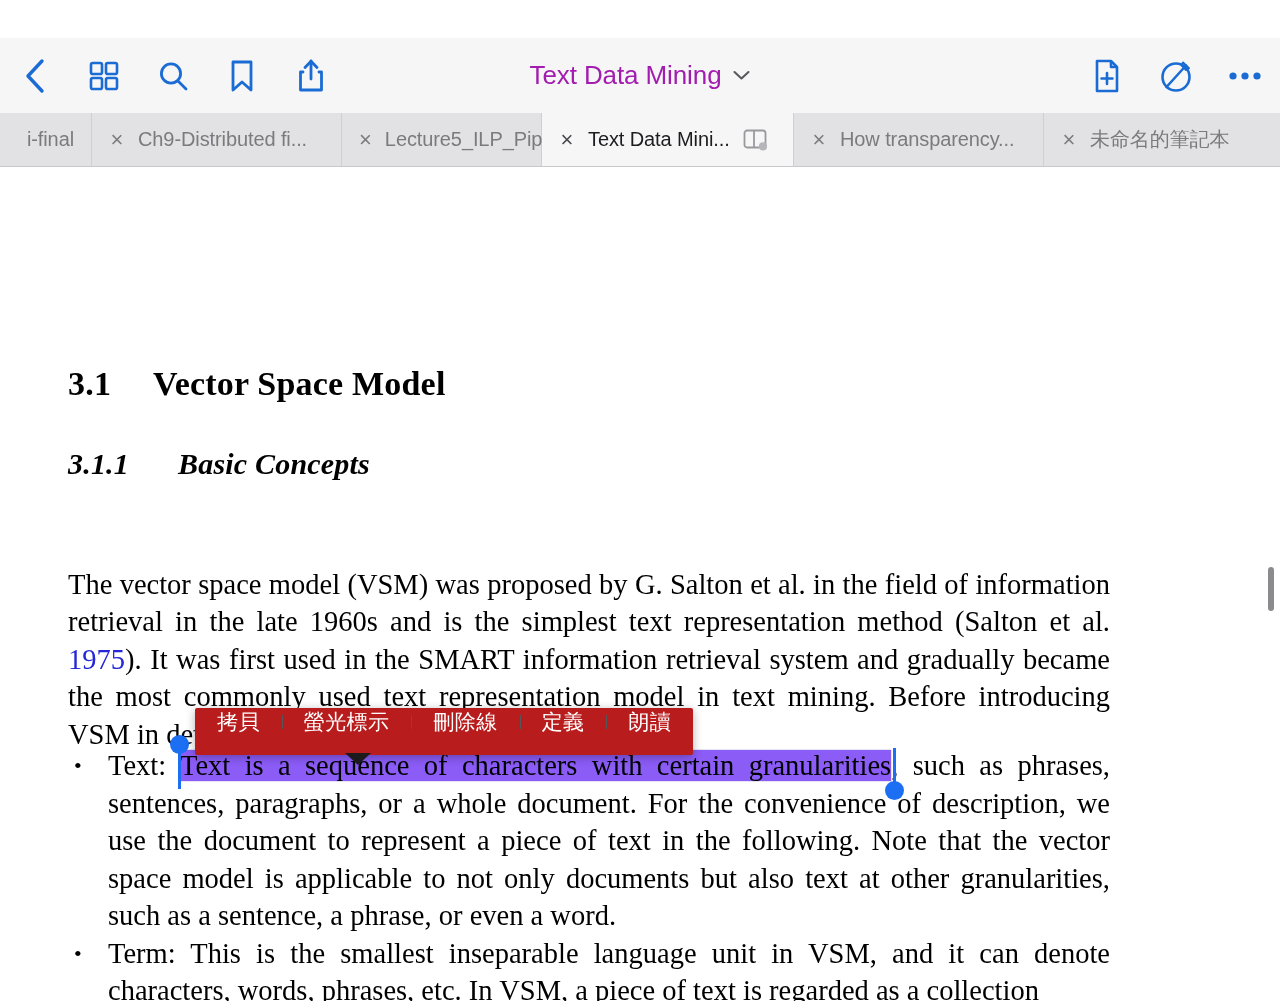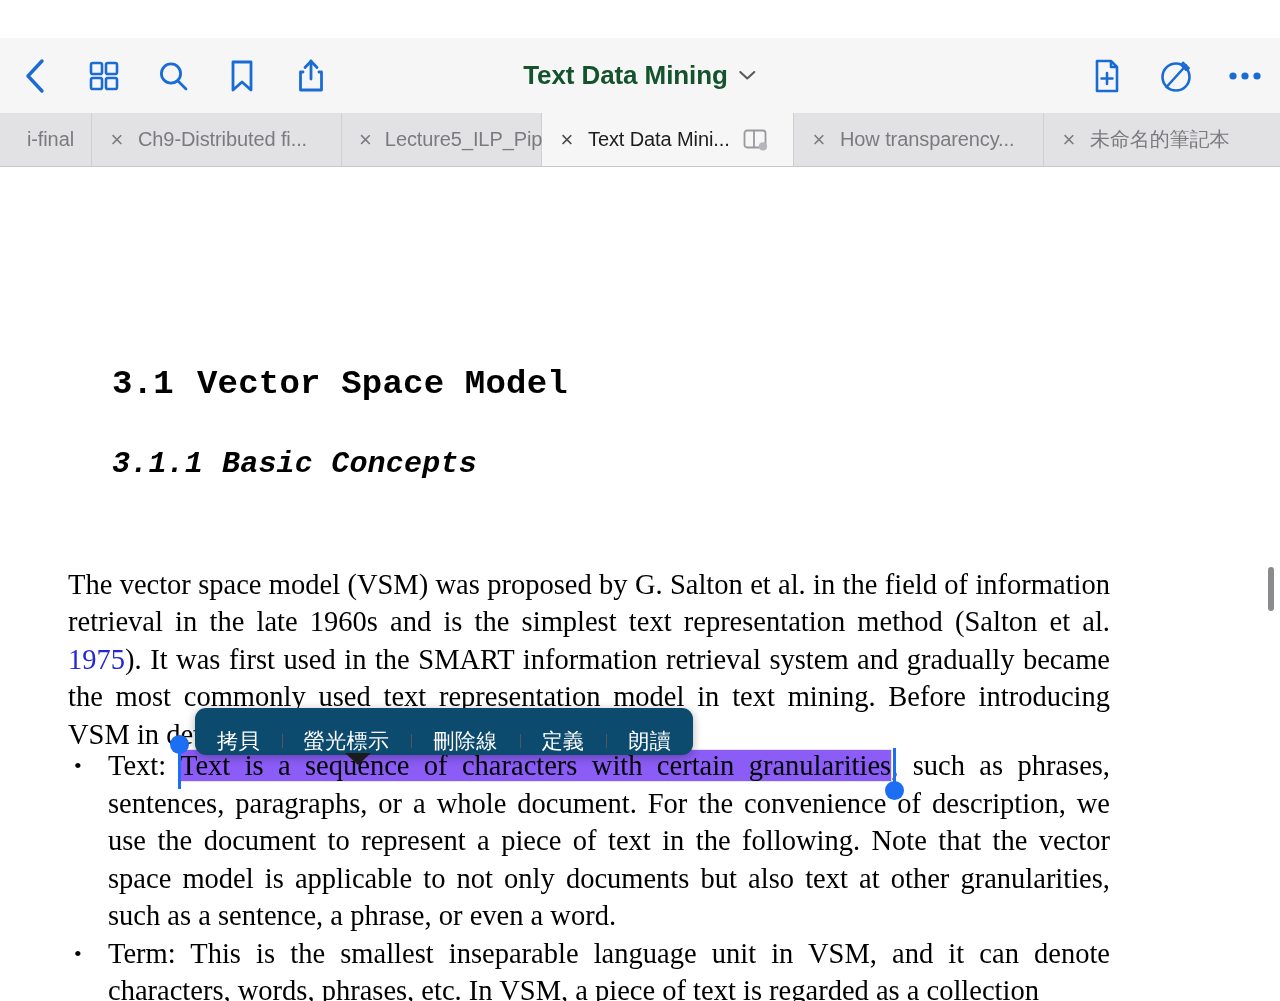--- a/index.html
+++ b/index.html
@@ -122,22 +122,22 @@
     position: absolute;
     left: 50%;
     transform: translateX(-50%);
     display: flex;
     align-items: center;
     gap: 11px;
     cursor: pointer;
   }
   .tb-title .t-text {
     font-size: 26px;
-    color: #14532d;
-    font-weight: 700;
+    color: #a21caf;
+    font-weight: 400;
     letter-spacing: -0.1px;
   }
 
   
   .tabbar {
     position: absolute;
     top: 113px; left: 0;
     width: 1280px;
     height: 53px;
     background: #c2410c;
@@ -191,24 +191,23 @@
     background: #ffffff;
     overflow: hidden;
   }
   .doc {
     position: absolute;
     top: 0; left: 0;
     width: 1280px;
   }
   .h-sec {
     position: absolute;
-    font-family: Liberation Mono, monospace;
+    font-family: Liberation Serif, serif;
     font-weight: bold;
     color: #000;
-    margin-left: 44px;
   }
   .h1 {
     left: 68px;
     top: 198px;
     font-size: 34px;
     letter-spacing: 0.2px;
   }
   .h1 .num { display: inline-block; width: 85px; }
   .h2 {
     left: 68px;
@@ -292,24 +291,24 @@
   }
   .handle-end .bar { left: 8px; top: 0; height: 42px; }
   .handle-end .knob { left: 0; top: 33px; }
 
   
   .ctxmenu {
     position: absolute;
     left: 195px;
     top: 708px;
     height: 47px;
-    background: #0c4a6e;
-    border-radius: 11px;
-    display: flex;
-    align-items: flex-end;
+    background: #b91c1c;
+    border-radius: 2px;
+    display: flex;
+    align-items: flex-start;
     z-index: 50;
     box-shadow: 0 2px 10px rgba(0,0,0,0.3);
   }
   .ctxmenu .mi {
     display: flex;
     align-items: center;
     justify-content: center;
     padding: 0 22px;
     color: #ffffff;
     font-size: 21px;

